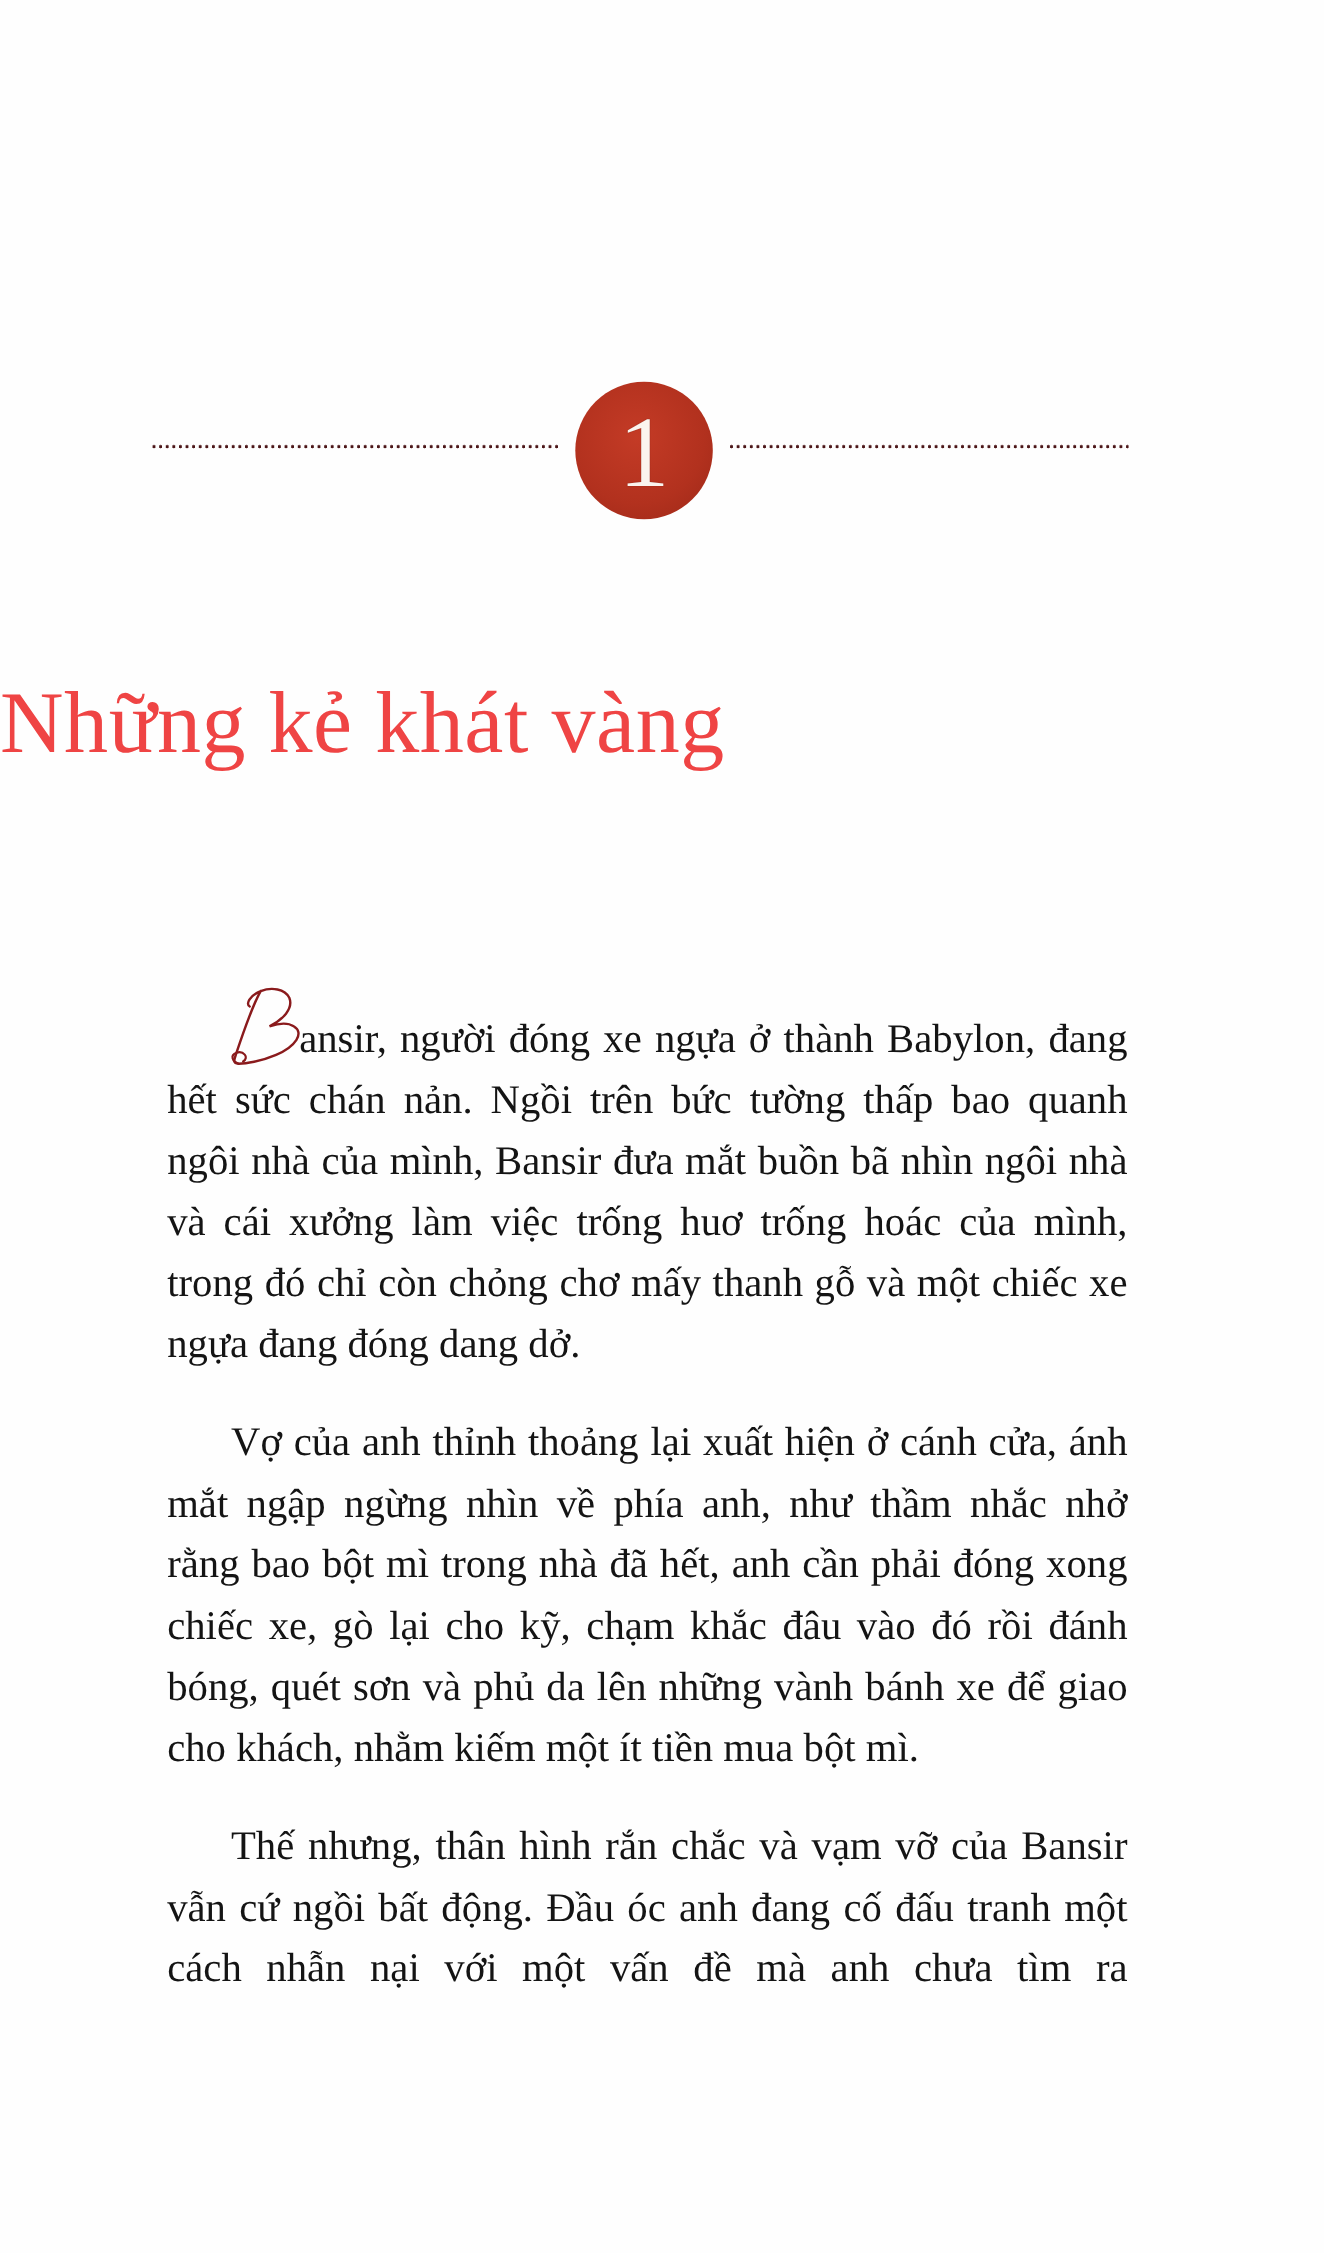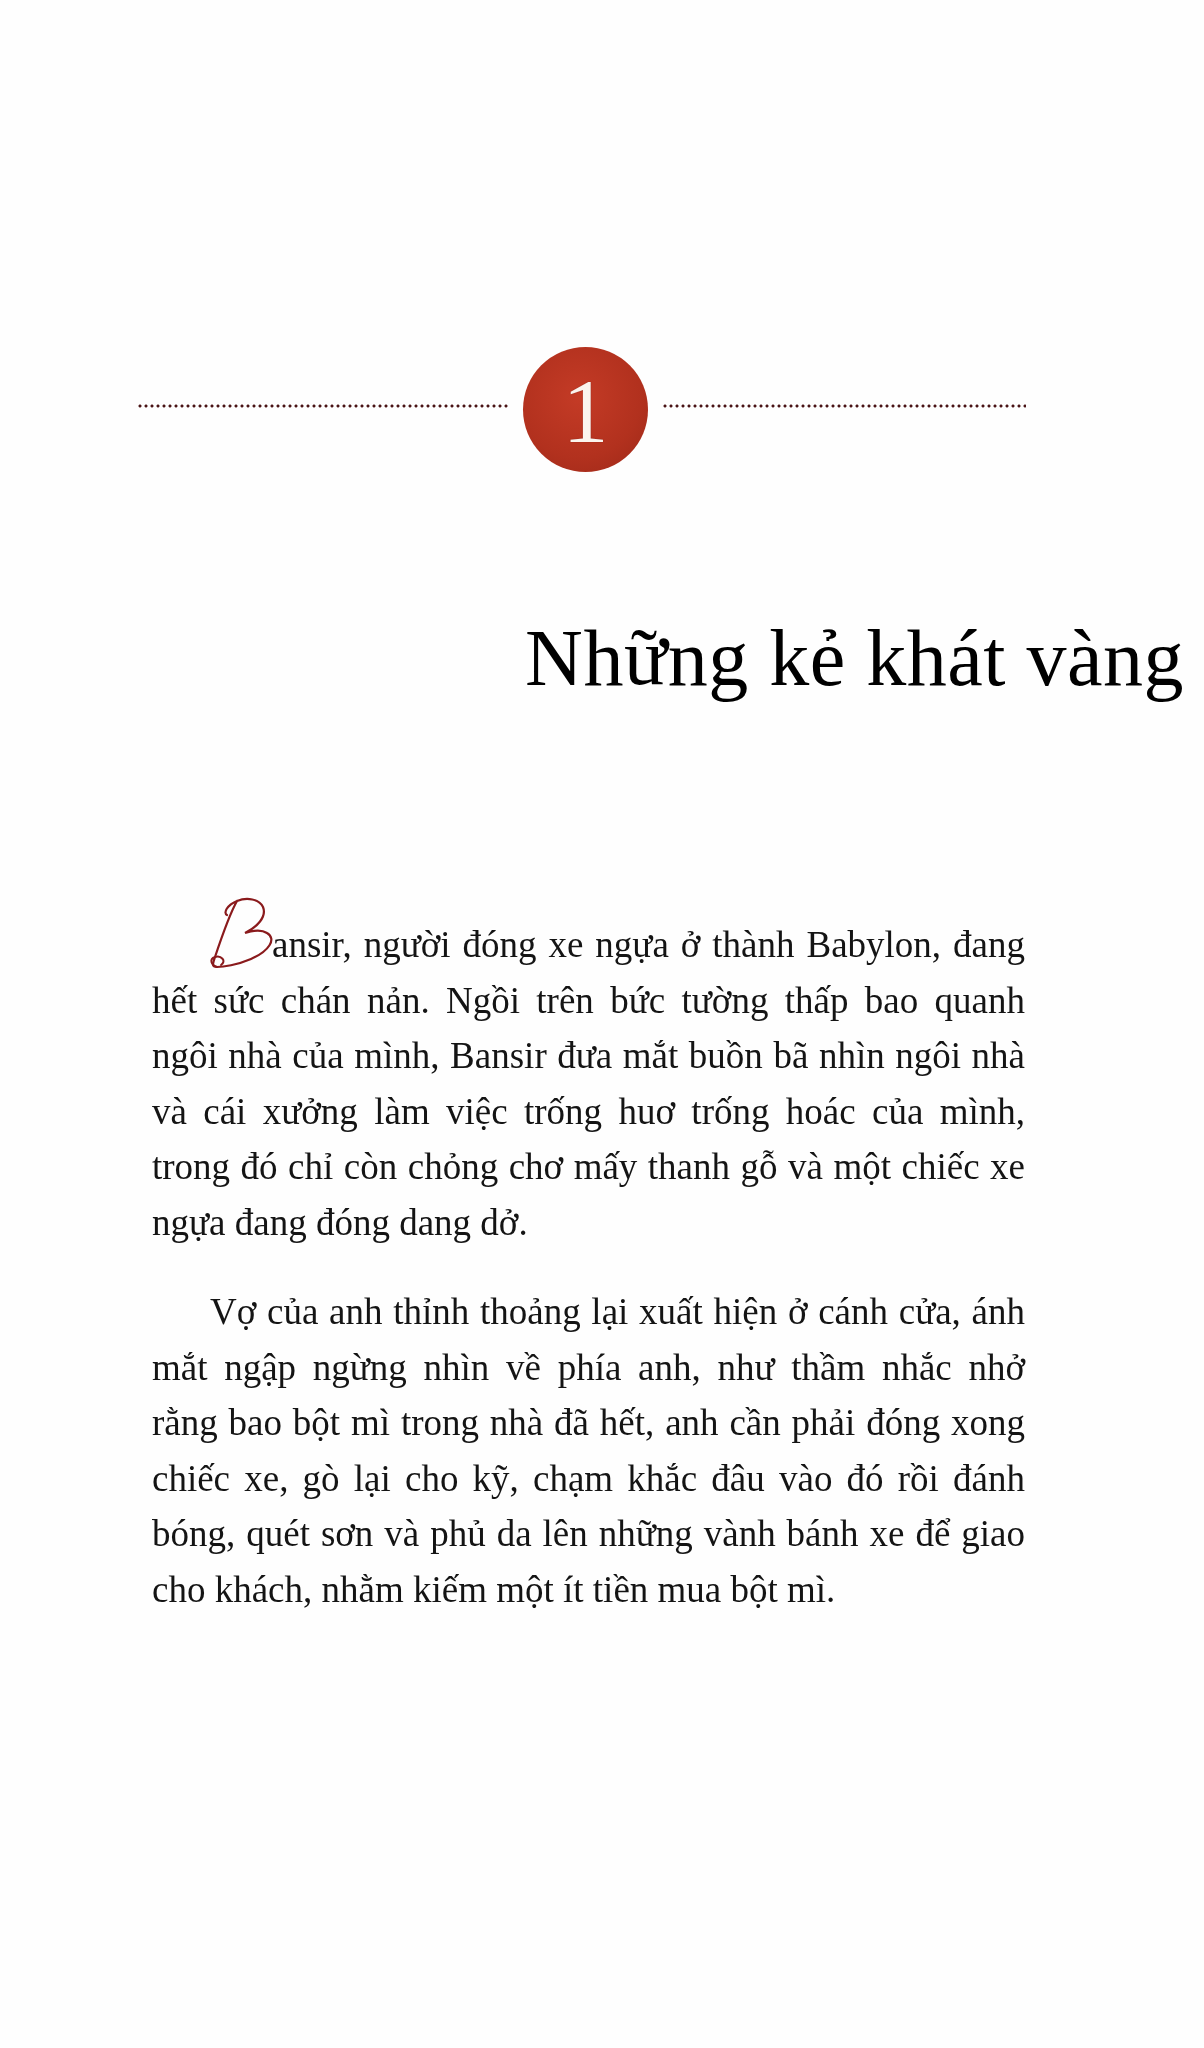--- a/index.html
+++ b/index.html
@@ -22,21 +22,21 @@
     background: radial-gradient(circle at 45% 40%, #c43b26 0%, #b2311e 60%, #9c2818 100%);
     display: flex; align-items: center; justify-content: center;
   }
   .chapter-number {
     color: #fbf4ee; font-size: 92px; line-height: 1; font-family: "Liberation Serif", serif;
     margin-top: 2px;
     text-shadow: 0 0 1px #7a1a10;
   }
   .chapter-title {
     position: absolute; left: 0; width: 1184px; top: 613px;
-    text-align: right; color: #000000;
+    text-align: left; color: #ef4444;
     font-size: 80px; line-height: 90px; font-family: "Liberation Serif", serif;
     letter-spacing: 0.5px;
   }
   .body-text {
     position: absolute; left: 140px; top: 917px; width: 885px;
     font-size: 37px; line-height: 55.5px; text-align: justify;
   }
   .body-text p { margin: 0 0 34px 12px; text-indent: 58px; hyphens: none; }
   .body-text p.first { text-indent: 0; }
   .drop-cap-space { display: inline-block; width: 120px; }
@@ -60,13 +60,14 @@
   <p class="first" style="position:relative;">
     <span class="drop-cap" aria-label="B">
       <svg viewBox="0 0 74 76">
         <path d="M30 6 C22 20, 14 44, 8 62 C6 68, 4 72, 10 72 C16 72, 30 70, 44 64 C62 56, 70 44, 60 38 C54 34, 44 36, 38 38 C50 32, 60 22, 56 12 C52 4, 40 2, 30 6 C20 10, 16 18, 20 20" fill="none" stroke="#8a1a1c" stroke-width="2.2" stroke-linecap="round"></path>
         <path d="M10 72 C4 70, 2 64, 8 62 C14 60, 20 66, 14 70" fill="none" stroke="#8a1a1c" stroke-width="2" stroke-linecap="round"></path>
       </svg>
     </span><span class="drop-cap-space"></span><span>ansir, người đóng xe ngựa ở thành Babylon,</span>
     <span>đang hết sức chán nản. Ngồi trên bức tường thấp bao quanh ngôi nhà của mình, Bansir đưa mắt buồn bã nhìn ngôi nhà và cái xưởng làm việc trống huơ trống hoác của mình, trong đó chỉ còn chỏng chơ mấy thanh gỗ và một chiếc xe ngựa đang đóng dang dở.</span>
   </p>
   <p>Vợ của anh thỉnh thoảng lại xuất hiện ở cánh cửa, ánh mắt ngập ngừng nhìn về phía anh, như thầm nhắc nhở rằng bao bột mì trong nhà đã hết, anh cần phải đóng xong chiếc xe, gò lại cho kỹ, chạm khắc đâu vào đó rồi đánh bóng, quét sơn và phủ da lên những vành bánh xe để giao cho khách, nhằm kiếm một ít tiền mua bột mì.</p>
+  <p style="text-align-last: justify;">Thế nhưng, thân hình rắn chắc và vạm vỡ của Bansir vẫn cứ ngồi bất động. Đầu óc anh đang cố đấu tranh một cách nhẫn nại với một vấn đề mà anh chưa tìm ra</p>
 </div>
 
 </body></html>

